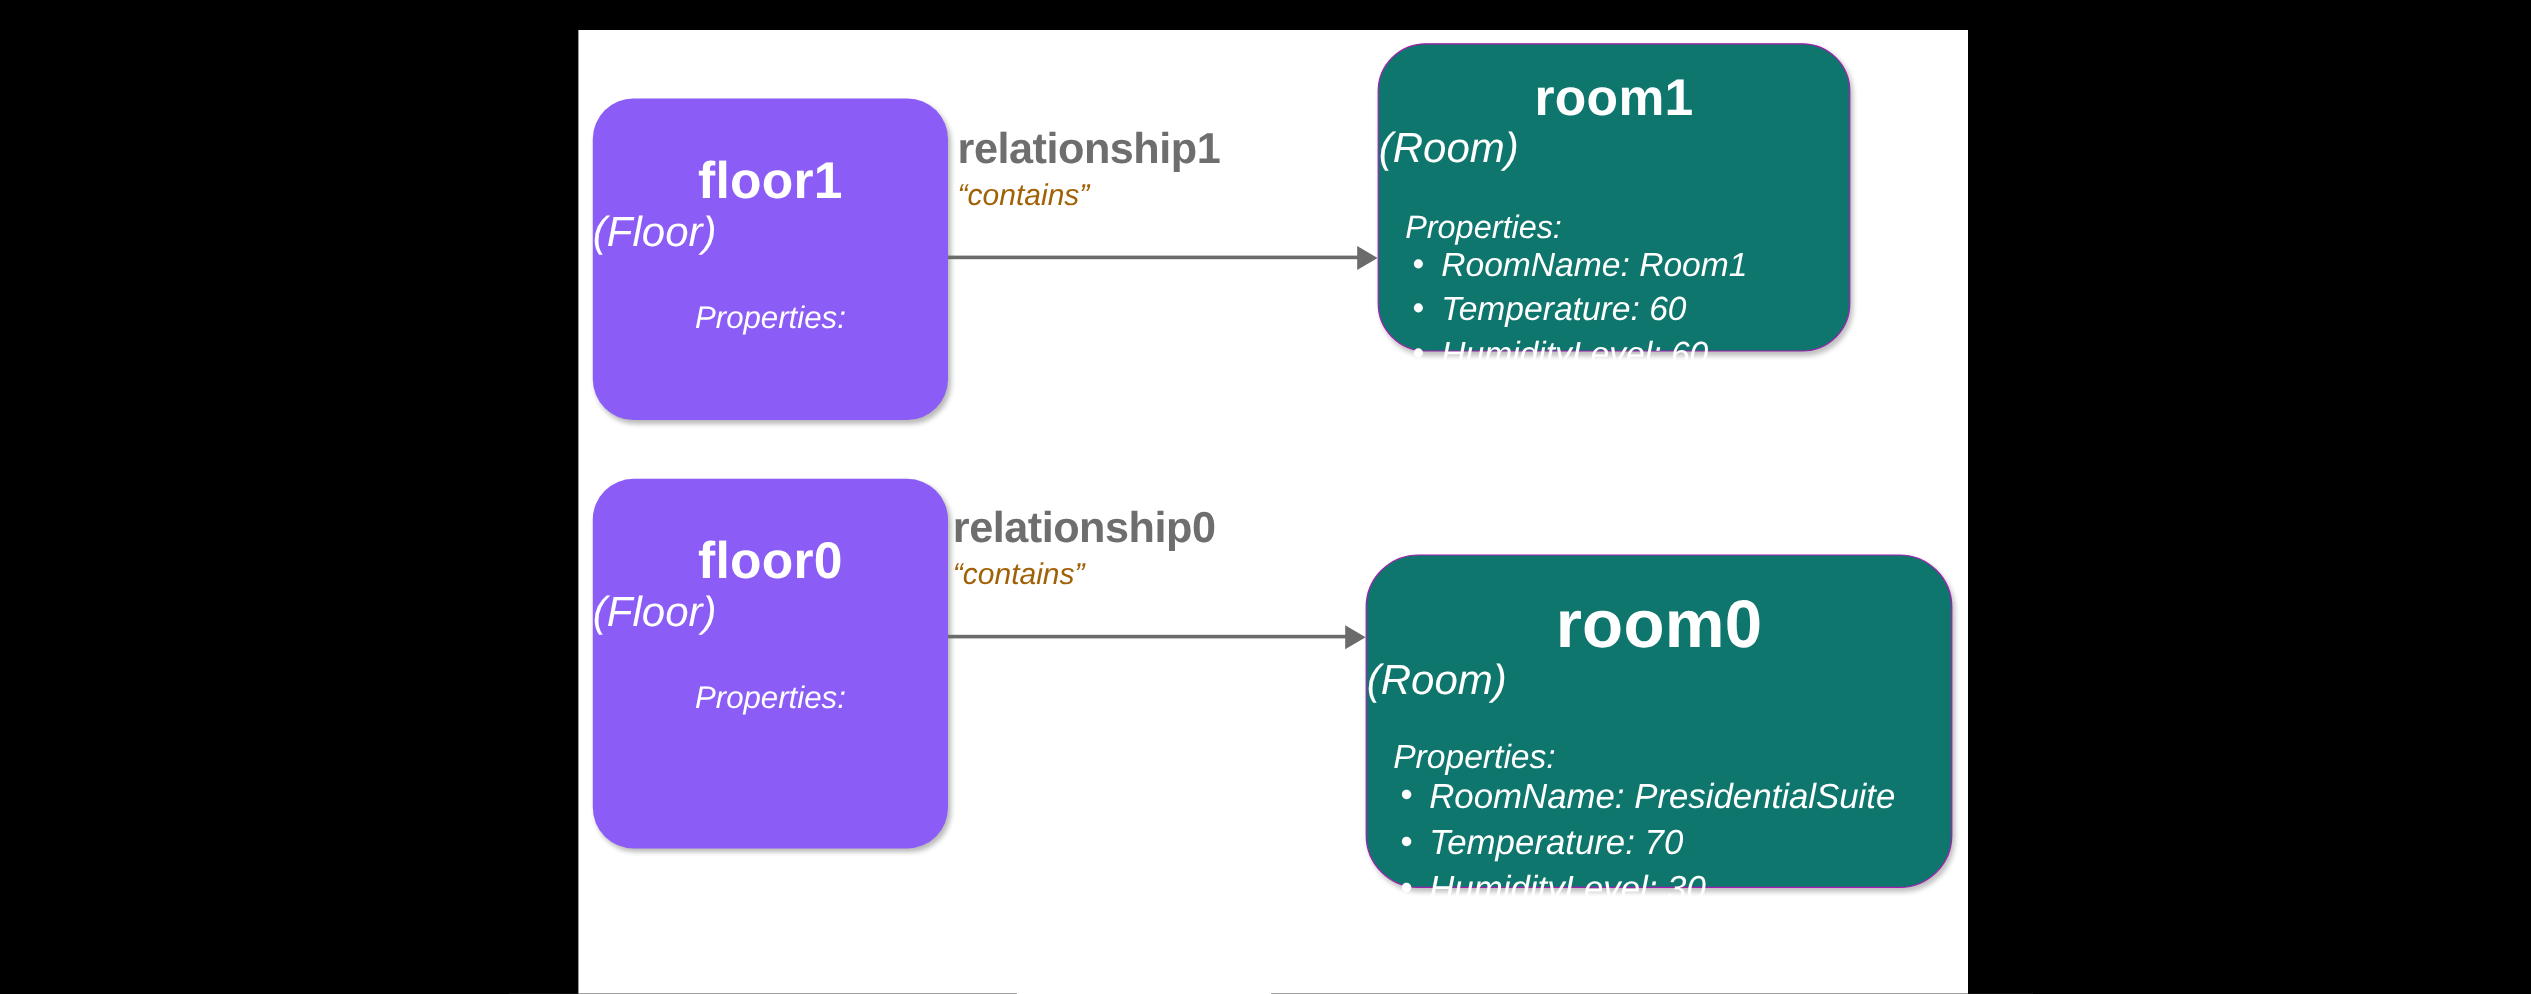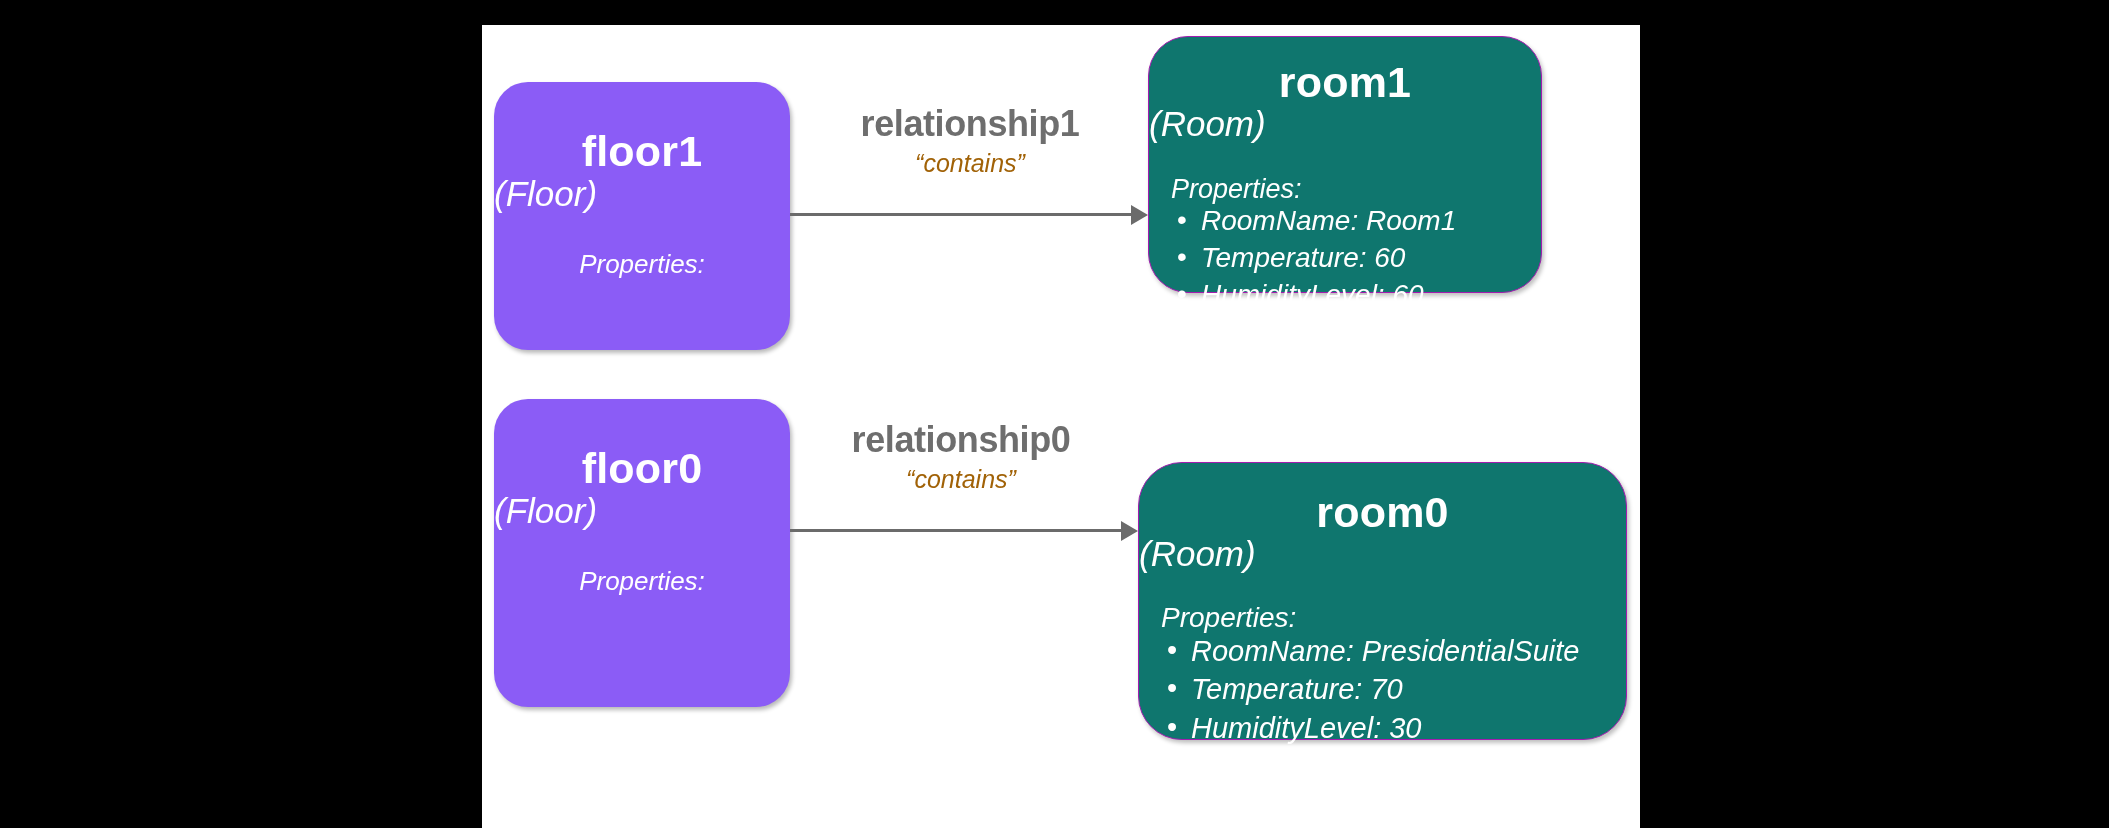--- a/index.html
+++ b/index.html
@@ -128,21 +128,21 @@
   #room1 .props-list li { font-size: 28px; }
 
   
   #room0 {
     left: 656px;  
     top: 437px;   
     width: 489px;
     height: 278px;
     border-radius: 44px;
   }
-  #room0 .node-title { font-size: 43px; margin-top: 28px; }
+  #room0 .node-title { font-size: 56px; margin-top: 28px; }
   #room0 .node-type  { font-size: 35px; margin-top: 1px; }
   #room0 .props-block { margin: 30px 0 0 22px; }
   #room0 .props-label { font-size: 28px; }
   #room0 .props-list li { font-size: 29px; }
 
   
   .edge {
     position: absolute;
   }
   .edge-line {
@@ -155,21 +155,20 @@
   .edge-head {
     position: absolute;
     width: 0; height: 0;
     border-top: 10px solid transparent;
     border-bottom: 10px solid transparent;
     border-left: 17px solid #6B6B6B;
     top: -8px;
   }
   .edge-labels {
     position: absolute;
-    text-align: center;
     white-space: nowrap;
   }
   .rel-name {
     font-size: 36px;
     font-weight: bold;
     color: #6E6E6E;
     letter-spacing: -0.4px;
     line-height: 1.0;
   }
   .rel-sub {

